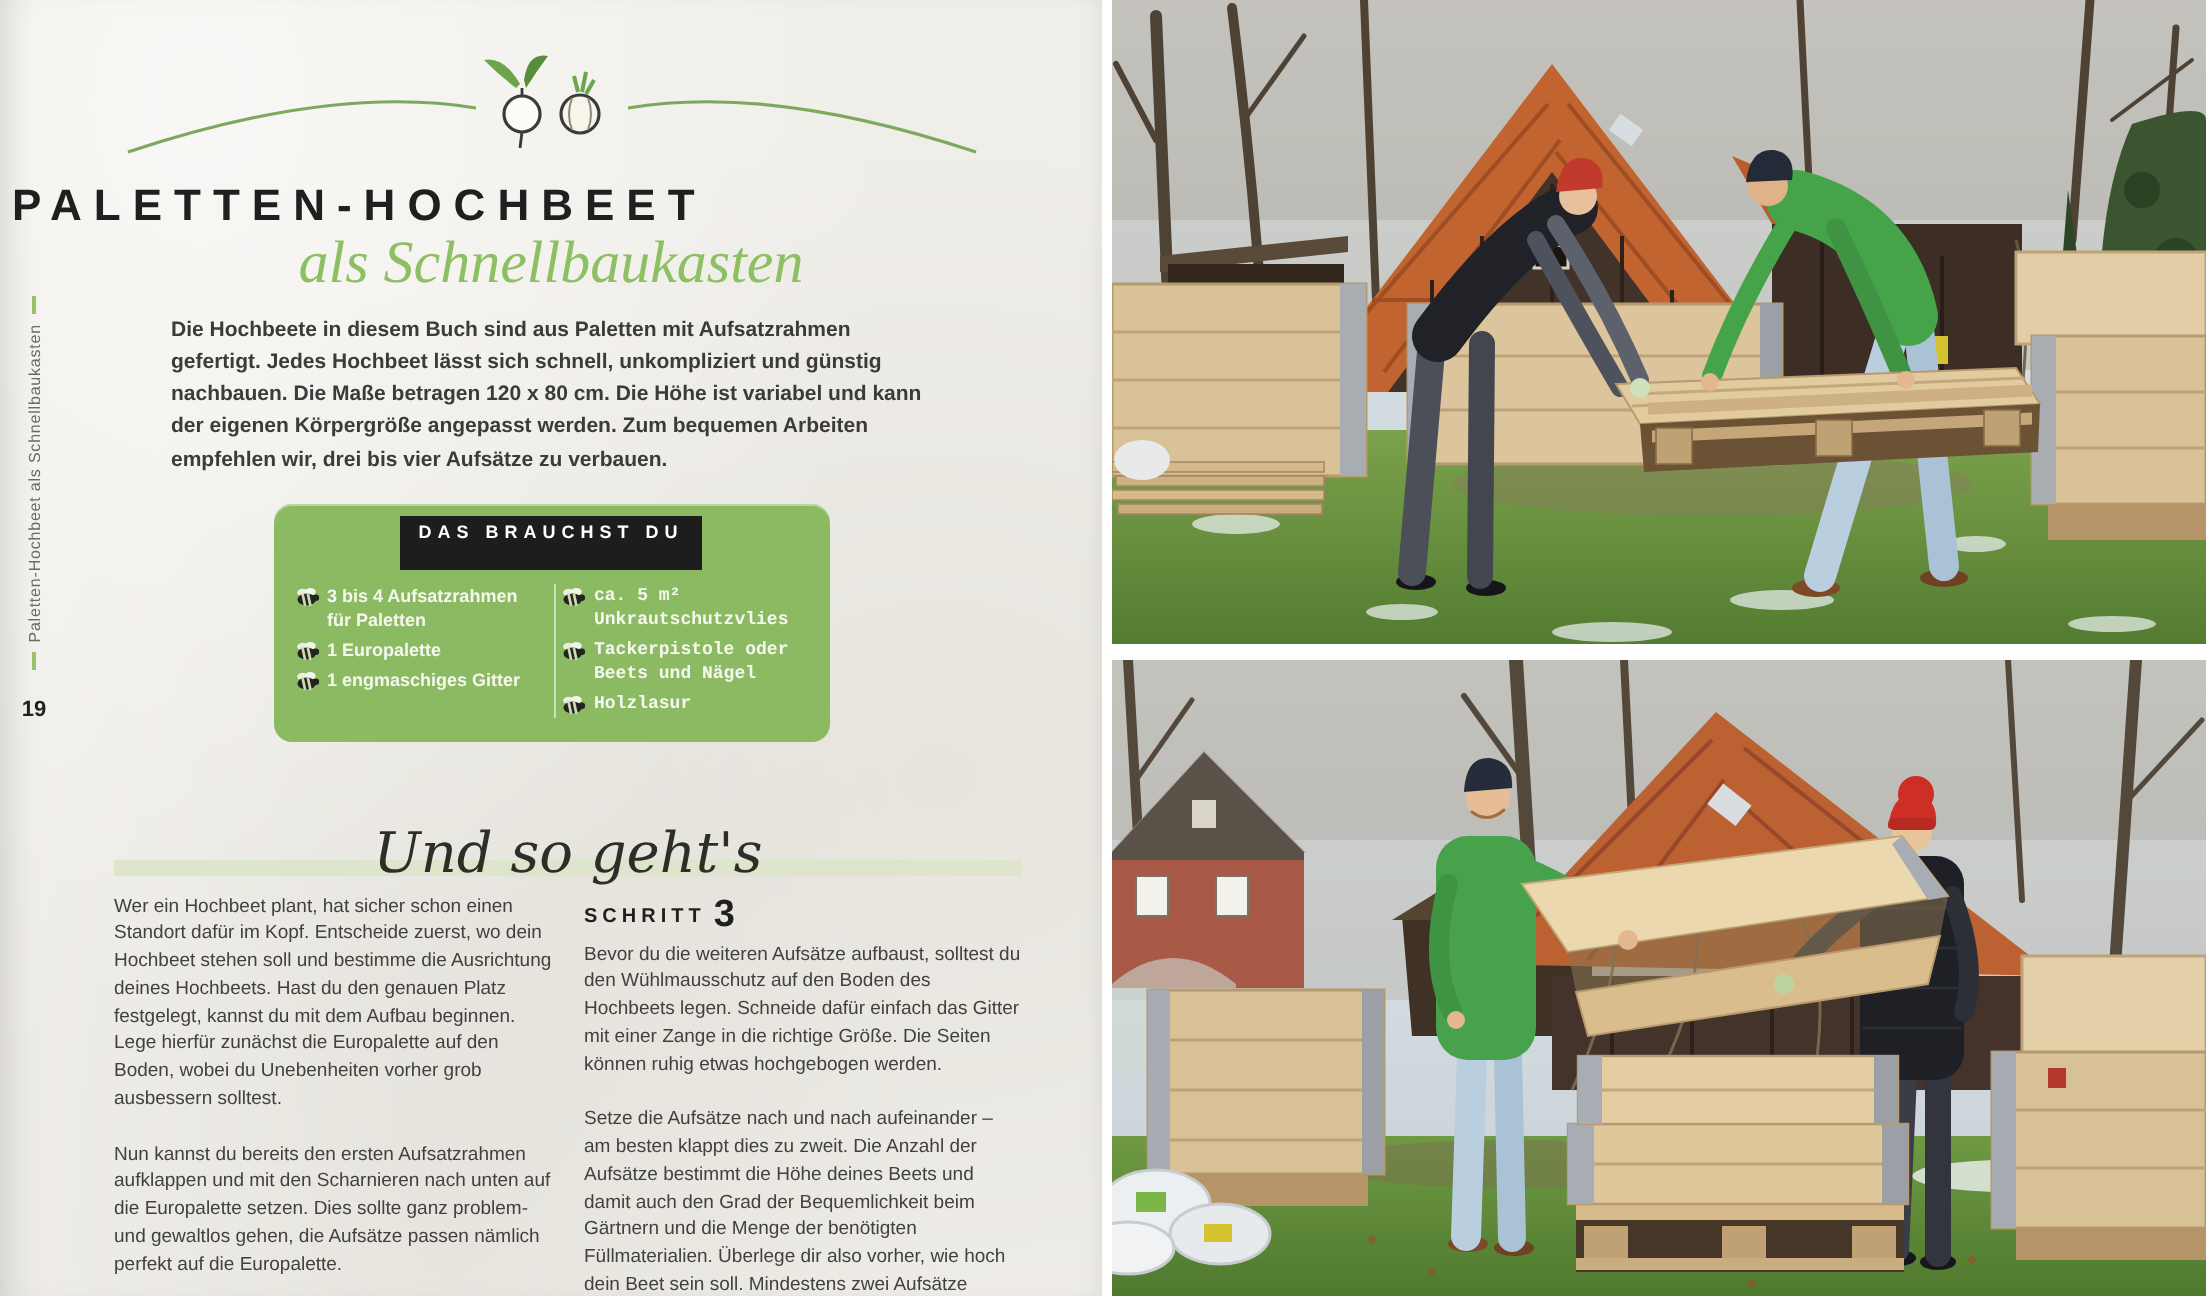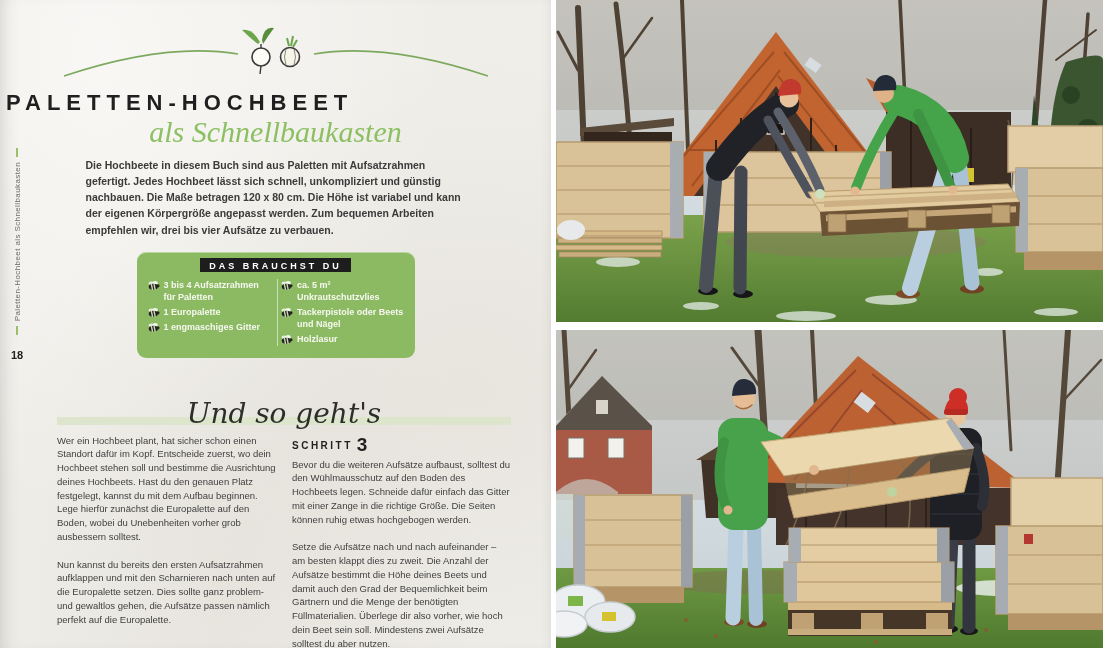--- a/index.html
+++ b/index.html
@@ -28,24 +28,24 @@
   .page-subtitle{margin:0;text-align:center;font-family:Liberation Serif, serif;font-style:italic;
     font-size:30px;font-weight:normal;color:#8cc063;line-height:1.05;}
 
   .intro{width:380px;margin:9px auto 0;font-weight:bold;
     font-size:10.5px;line-height:1.55;color:#3b3b3b;}
 
   
   .materials{width:258px;margin:14px auto 0;background:#8cba62;border-radius:9px;padding:6px 10px 12px;
     box-shadow:0 1px 0 rgba(255,255,255,.4) inset;}
   .materials-badge{display:block;width:max-content;margin:0 auto 7px;background:#1d1d1d;color:#ffffff;
-    font-size:9px;font-weight:bold;letter-spacing:3px;padding:3px 9px 1px;}
+    font-size:9px;font-weight:bold;letter-spacing:3px;padding:3px 9px 14px;}
   .mat-cols{display:flex;}
   .mat-col{flex:1;display:flex;flex-direction:column;gap:3px;}
-  .mat-col + .mat-col{border-left:1px solid rgba(255,255,255,.55);padding-left:2px;margin-left:6px;}
+  .mat-col + .mat-col{border-left:1px solid rgba(255,255,255,.55);padding-left:2px;margin-left:6px;font-family:Liberation Mono, monospace;}
   .mat-item{display:flex;gap:4px;align-items:flex-start;font-size:9px;font-weight:bold;
     color:#f6f8f0;line-height:1.35;}
   .bee{flex:0 0 auto;margin-top:1px;}
 
   
   .steps-heading{position:relative;margin:36px 40px 6px 57px;height:34px;}
   .steps-heading .band{position:absolute;left:0;right:0;bottom:3px;height:8px;background:#dde5cd;}
   .steps-heading .script{position:absolute;left:0;right:0;bottom:-2px;text-align:center;
     font-family:"DejaVu Serif",serif;font-style:italic;font-size:28px;color:#2c2f28;}
   .steps{display:flex;gap:16px;padding:0 40px 0 57px;}
@@ -66,21 +66,21 @@
 <body>
 
 <div class="spread">
 
   <div class="left-page">
 
     <div class="spine">
       <div class="dash"></div>
       <div class="vlabel">Paletten-Hochbeet als Schnellbaukasten</div>
       <div class="dash"></div>
-      <div class="pagenum">18</div>
+      <div class="pagenum">19</div>
     </div>
 
     <svg class="header-deco" viewBox="0 0 440 60">
       <path d="M8,52 Q110,18 182,30" fill="none" stroke="#7ca95e" stroke-width="1.6"></path>
       <path d="M432,52 Q330,18 258,30" fill="none" stroke="#7ca95e" stroke-width="1.6"></path>
 
       <g>
         <path d="M204,18 Q196,4 186,6 Q194,14 202,20" fill="#6da54d"></path>
         <path d="M206,16 Q208,2 218,4 Q212,12 207,20" fill="#588d3c"></path>
         <line x1="205" y1="20" x2="205" y2="26" stroke="#3a3a3a" stroke-width="1.4"></line>

